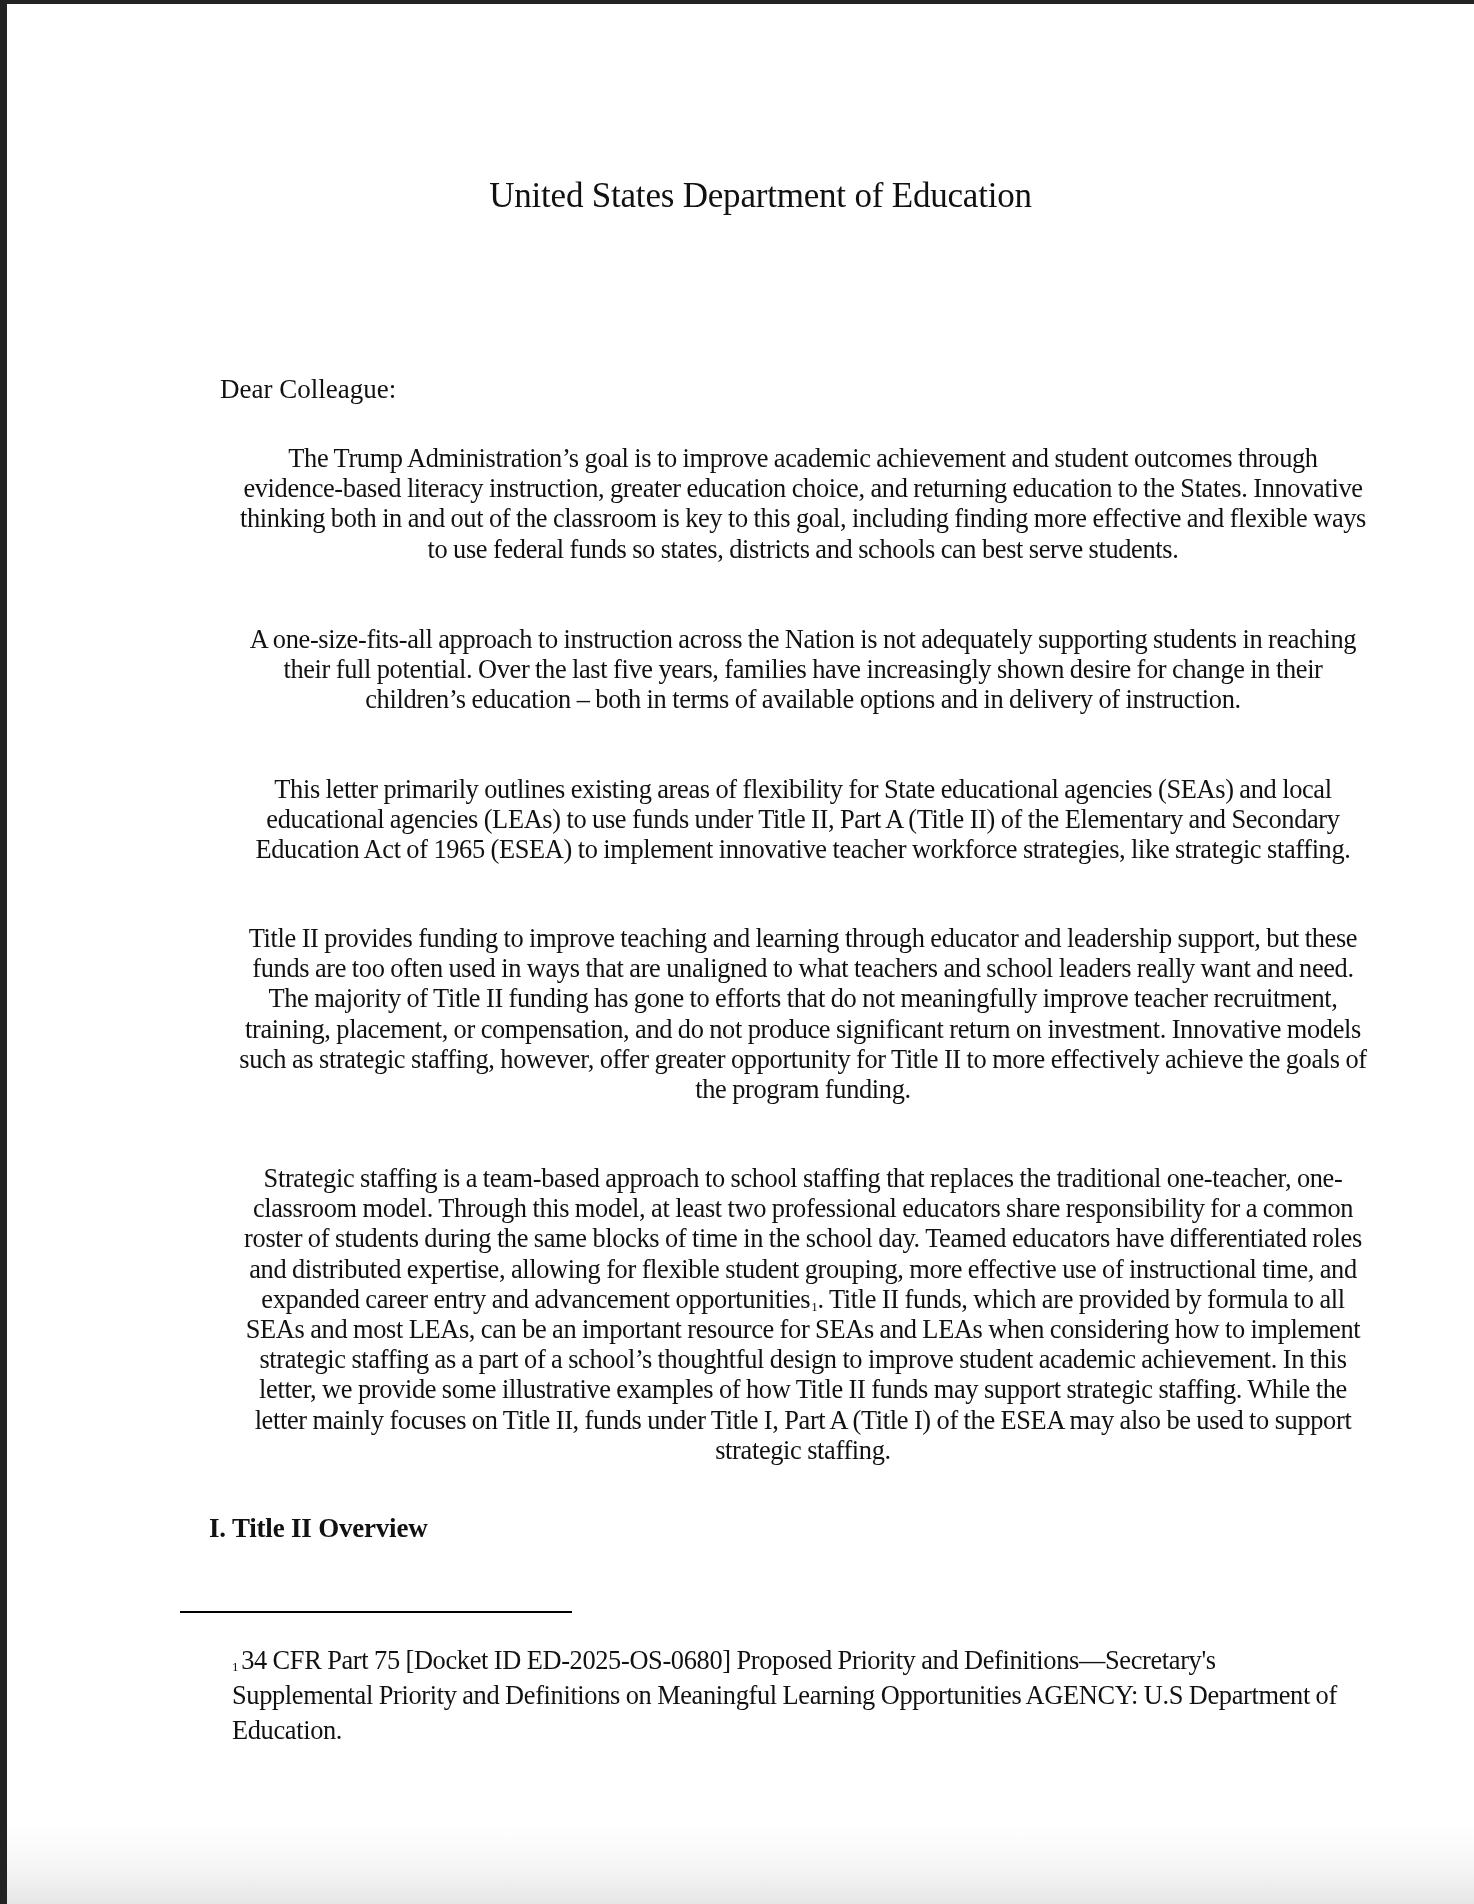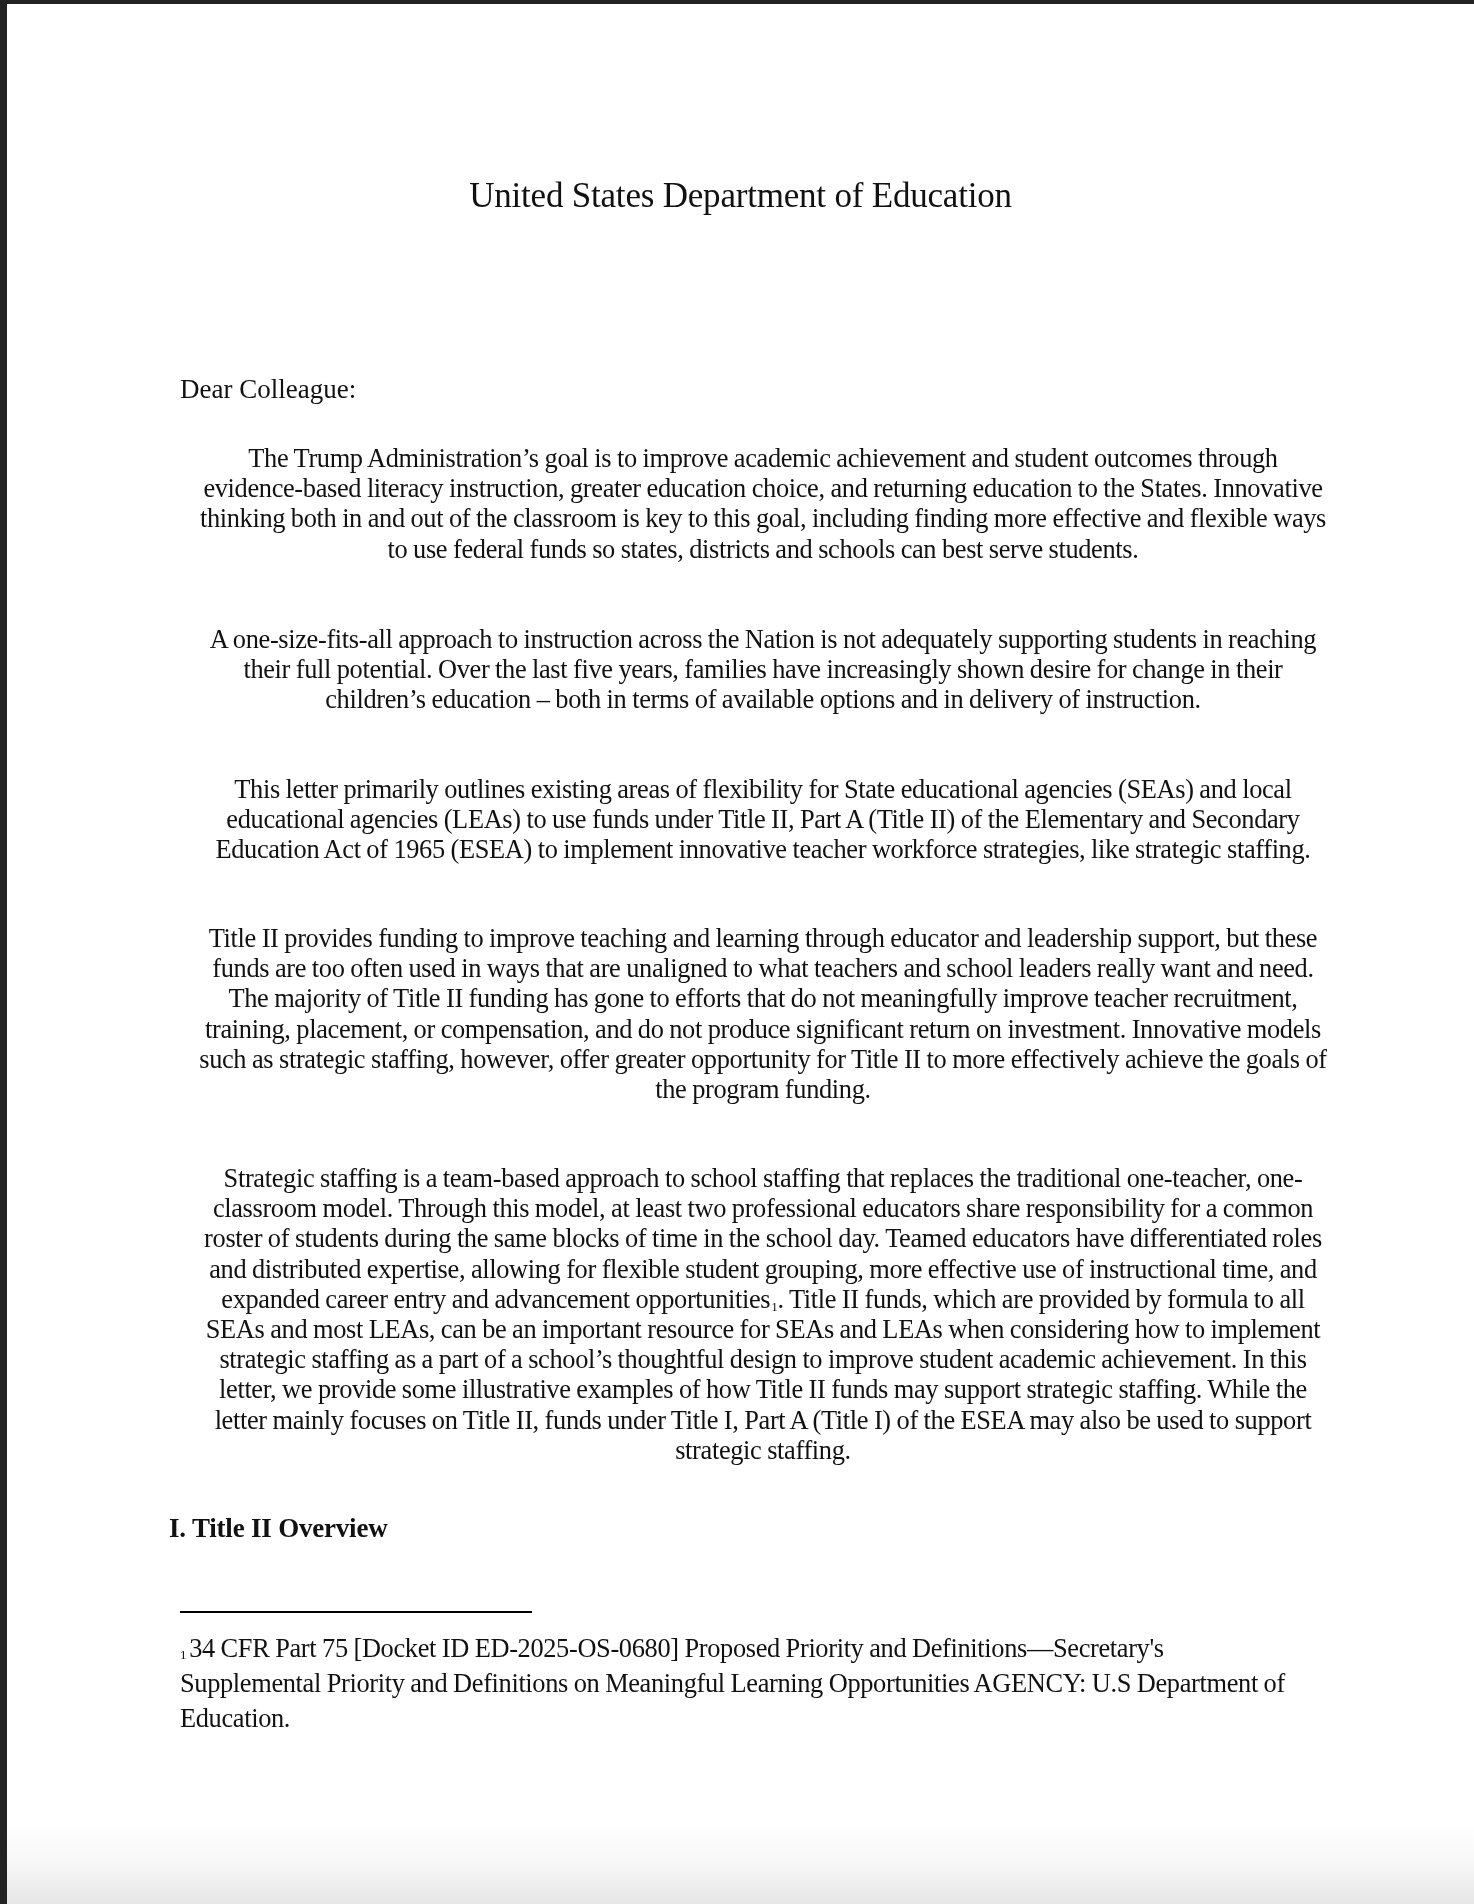--- a/index.html
+++ b/index.html
@@ -6,21 +6,21 @@
   body {
     width: 1474px; height: 1904px; position: relative; overflow: hidden;
     background: #232323;
     font-family: "Liberation Serif", "DejaVu Serif", serif;
     color: #111;
   }
   .page {
     position: absolute; left: 7px; top: 4px; right: 0; bottom: 0;
     background: linear-gradient(to bottom, #ffffff 0%, #ffffff 95.8%, #f6f6f6 98%, #e6e6e6 100%);
   }
-  .abs { position: absolute; }
+  .abs { position: absolute; padding-left: 40px; }
   .title {
     left: 0; right: 0; top: 172px; text-align: center;
     font-size: 35px; letter-spacing: -0.2px;
   }
   .subtitle {
     left: 0; right: 0; top: 239px; text-align: center;
     font-size: 22.5px; letter-spacing: 0px;
   }
   .date {
     left: 0; right: 8px; top: 340px; text-align: center;
@@ -35,21 +35,21 @@
   }
   .para sup { font-size: 13px; vertical-align: top; position: relative; top: 8px; margin-left: 1px; }
   .heading {
     left: 162px; top: 1509px; font-size: 27px; font-weight: bold; letter-spacing: -0.2px;
   }
   .fn-rule {
     left: 173px; top: 1607px; width: 352px; height: 0; border-top: 2px solid #000;
   }
   .footnote {
     left: 173px; top: 1627px; width: 1130px; font-size: 26.4px; line-height: 35px;
-    letter-spacing: -0.35px; word-spacing: -0.5px; margin: 0;
+    letter-spacing: -0.35px; word-spacing: -0.5px; margin: 12px;
   }
   .footnote sup { font-size: 13px; vertical-align: top; position: relative; top: 6px; margin-right: 3px; }
 </style>
 </head>
 <body>
 
 <div class="page">
   <div class="abs title">United States Department of Education</div>
 
   <div class="abs salutation">Dear Colleague:</div>

